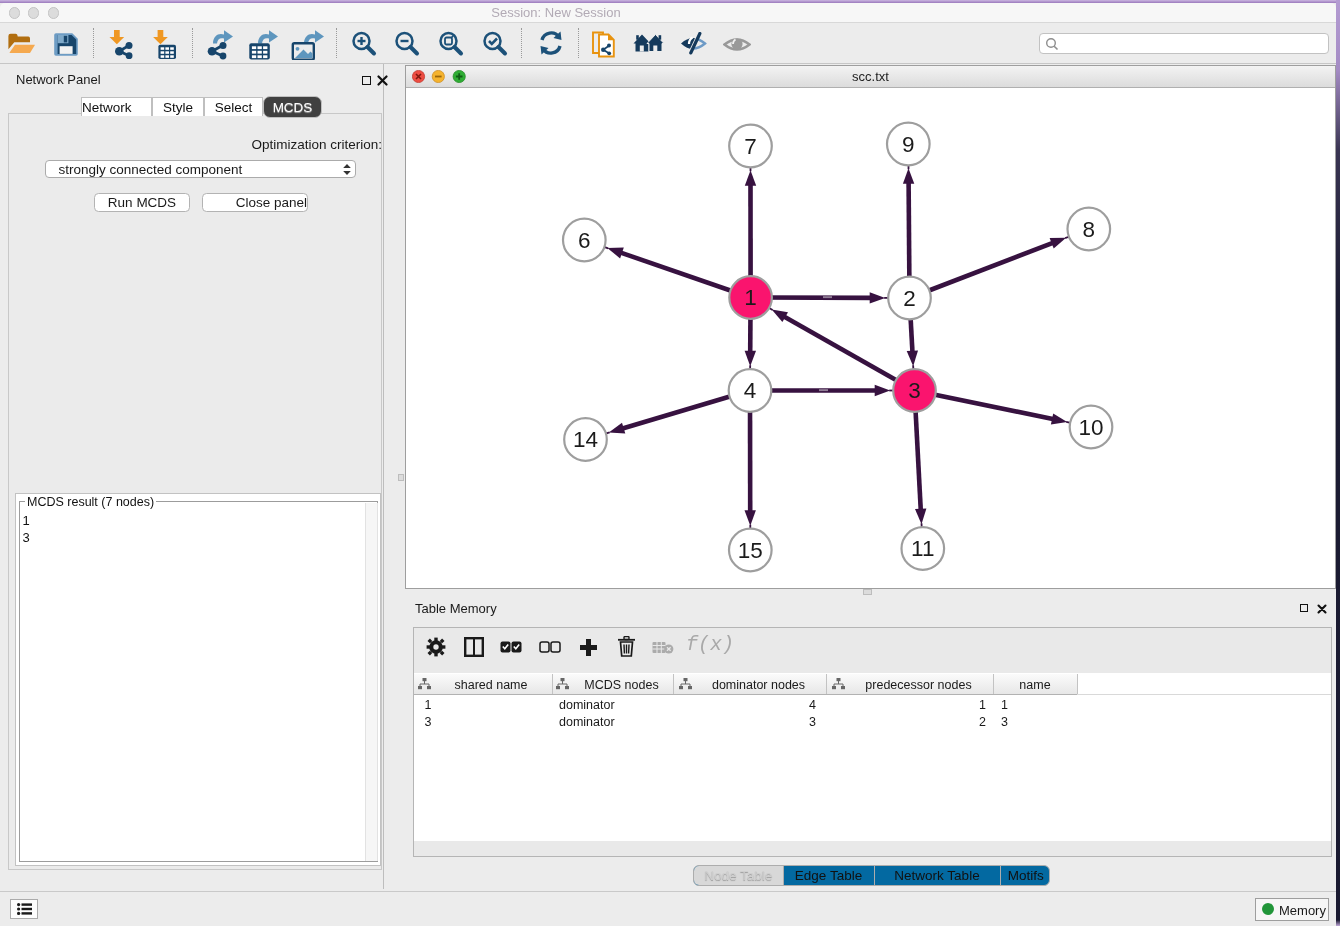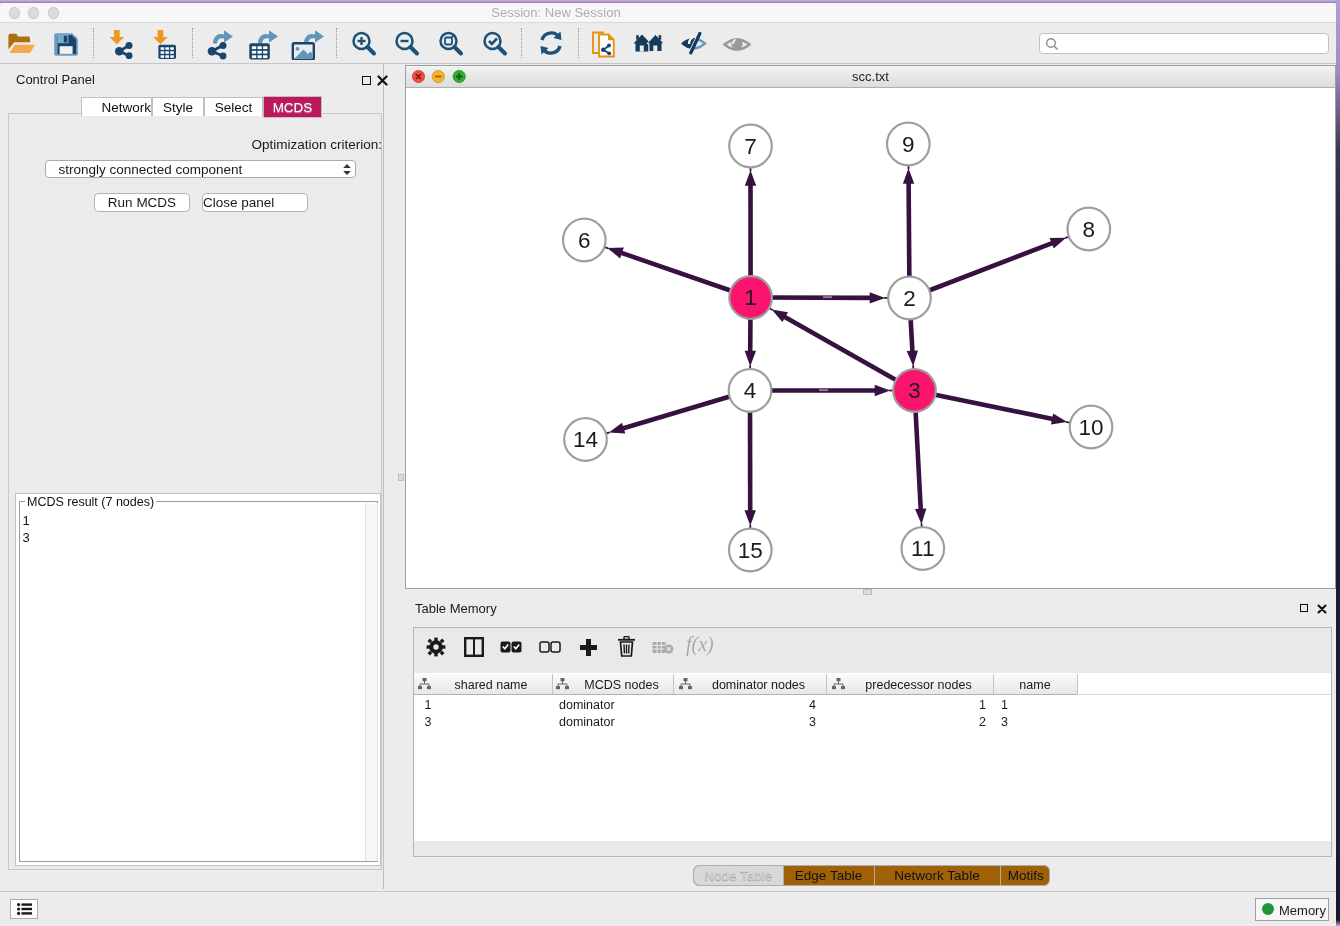--- a/index.html
+++ b/index.html
@@ -188,41 +188,41 @@
 </svg>
 
 <div class="abs" style="left:1039px;top:10px;width:290px;height:21px;background:#fff;border:1px solid #c2c2c2;border-radius:4px"></div>
 <svg class="abs" style="left:1045px;top:14px" width="14" height="14" viewBox="0 0 14 14">
 <circle cx="6" cy="6" r="4.3" fill="none" stroke="#8e8e8e" stroke-width="1.4"></circle>
 <line x1="9.2" y1="9.2" x2="12.5" y2="12.5" stroke="#8e8e8e" stroke-width="1.6"></line>
 </svg>
 </div>
 
 <div class="abs" style="left:0;top:64px;width:384px;height:825px;border-right:1px solid #bdbdbd;background:#ececec"></div>
-<div class="abs" style="left:16px;top:72px;font-size:13px;color:#1a1a1a">Control Panel</div>
+<div class="abs" style="left:16px;top:72px;font-size:13px;color:#1a1a1a">Network Panel</div>
 <div class="abs" style="left:361.5px;top:76px;width:9px;height:9px;border:1.5px solid #111"></div>
 <svg class="abs" style="left:377px;top:75px" width="11" height="11" viewBox="0 0 11 11">
     <path d="M1.5 1.5 L9.5 9.5 M9.5 1.5 L1.5 9.5" stroke="#111" stroke-width="2.2" stroke-linecap="round"></path>
   </svg>
 
 <div class="abs" style="left:8px;top:113px;width:374px;height:757px;border:1px solid #c8c8c8;background:#ebebeb"></div>
 
-<div class="abs" style="left:81px;top:97px;width:71px;height:19px;background:#fff;border:1px solid #bfbfbf;border-bottom:none;font-size:13.5px;color:#111;text-align:right;line-height:19px">Network</div>
+<div class="abs" style="left:81px;top:97px;width:71px;height:19px;background:#fff;border:1px solid #bfbfbf;border-bottom:none;font-size:13.5px;color:#111;text-align:left;line-height:19px">Network</div>
 <div class="abs" style="left:152px;top:97px;width:52px;height:19px;background:#fff;border:1px solid #bfbfbf;border-bottom:none;font-size:13.5px;color:#111;text-align:center;line-height:19px">Style</div>
 <div class="abs" style="left:204px;top:97px;width:59px;height:19px;background:#fff;border:1px solid #bfbfbf;border-bottom:none;font-size:13.5px;color:#111;text-align:center;line-height:19px">Select</div>
-<div class="abs" style="left:263px;top:96px;width:59px;height:22px;background:#be185d;border:1px solid #c0c0c0;border-radius:1px;font-size:13.5px;color:#fdfdfd;text-align:center;line-height:21px;text-shadow:0 1px 1px #aaa">MCDS</div>
+<div class="abs" style="left:263px;top:96px;width:59px;height:22px;background:#404040;border:1px solid #c0c0c0;border-radius:7px;font-size:13.5px;color:#fdfdfd;text-align:center;line-height:21px;text-shadow:0 1px 1px #aaa">MCDS</div>
 
 <div class="abs" style="left:8px;top:137px;width:374px;text-align:right;font-size:13.5px;color:#1a1a1a">Optimization criterion:</div>
 <div class="abs" style="left:44.5px;top:159.5px;width:311px;height:18.5px;background:#fff;border:1px solid #ababab;border-radius:4px;font-size:13.5px;color:#1a1a1a;line-height:17px;padding-left:13px">strongly connected component</div>
 <svg class="abs" style="left:342px;top:163.5px" width="10" height="11" viewBox="0 0 10 11">
 <polygon points="5,0 8.8,4 1.2,4" fill="#333"></polygon>
     <polygon points="5,11 8.8,7 1.2,7" fill="#333"></polygon>
 </svg>
 <div class="abs" style="left:94px;top:192.5px;width:96px;height:19px;background:#fff;border:1px solid #b3b3b3;border-radius:4.5px;font-size:13.5px;color:#1a1a1a;text-align:center;line-height:18px">Run MCDS</div>
-<div class="abs" style="left:202px;top:192.5px;width:106px;height:19px;background:#fff;border:1px solid #b3b3b3;border-radius:4.5px;font-size:13.5px;color:#1a1a1a;text-align:left;line-height:18px">Close panel</div>
+<div class="abs" style="left:202px;top:192.5px;width:106px;height:19px;background:#fff;border:1px solid #b3b3b3;border-radius:4.5px;font-size:13.5px;color:#1a1a1a;text-align:right;line-height:18px">Close panel</div>
 
 <div class="abs" style="left:15px;top:493px;width:366px;height:373px;background:#fff;border:1px solid #c2c2c2"></div>
 <div class="abs" style="left:18.5px;top:501px;width:359px;height:361px;border:1px solid #9c9c9c"></div>
 <div class="abs" style="left:25px;top:495px;background:#fff;padding:0 2px;font-size:12.5px;color:#111">MCDS result (7 nodes)</div>
 <div class="abs" style="left:22.5px;top:512px;font-size:13px;color:#111;line-height:17.4px">1<br>3</div>
 <div class="abs" style="left:364.5px;top:503px;width:13px;height:358px;background:#f6f6f6;border-left:1px solid #e2e2e2;border-right:1px solid #e2e2e2"></div>
 
 <div class="abs" style="left:398px;top:473.5px;width:6px;height:7px;background:#dcdcdc;border:1px solid #bdbdbd"></div>
 <div class="abs" style="left:862.5px;top:588.5px;width:9px;height:6px;background:#dcdcdc;border:1px solid #bdbdbd"></div>
 
@@ -367,21 +367,21 @@
     </g>
 <g stroke="#e9e9e9" stroke-width="1">
       <line x1="0.5" y1="4.5" x2="13.5" y2="4.5"></line>
       <line x1="0.5" y1="8" x2="13.5" y2="8"></line>
       <line x1="5" y1="1" x2="5" y2="12"></line>
       <line x1="9.3" y1="1" x2="9.3" y2="12"></line>
     </g>
 <circle cx="16.8" cy="8" r="4.6" fill="#ababab"></circle>
 <path d="M15 6.2 l3.6 3.6 M18.6 6.2 l-3.6 3.6" stroke="#e9e9e9" stroke-width="1.3"></path>
 </svg>
-<div class="abs" style="left:686px;top:633px;font-family:Liberation Serif, serif;font-style:italic;font-size:20px;color:#a9a9a9">f(x)</div>
+<div class="abs" style="left:686px;top:633px;font-family:Liberation Mono, monospace;font-style:italic;font-size:20px;color:#a9a9a9">f(x)</div>
 
 <div class="abs" style="left:413.5px;top:673px;width:917px;height:168px;background:#fff"></div>
 <div class="abs" style="left:413.5px;top:673.5px;width:917px;height:21px;border-bottom:1px solid #d9d9d9"></div>
 <div class="abs" style="left:413.5px;top:673.5px;width:663.5px;height:21px;background:linear-gradient(#fbfbfb,#e7e7e7);border-bottom:1px solid #b2b2b2"></div>
 <div class="abs" style="left:551.5px;top:674px;width:1px;height:20px;background:#c3c3c3"></div>
 <div class="abs" style="left:673px;top:674px;width:1px;height:20px;background:#c3c3c3"></div>
 <div class="abs" style="left:826px;top:674px;width:1px;height:20px;background:#c3c3c3"></div>
 <div class="abs" style="left:993px;top:674px;width:1px;height:20px;background:#c3c3c3"></div>
 <div class="abs" style="left:1076.5px;top:674px;width:1px;height:20px;background:#c3c3c3"></div>
 <svg class="abs" style="left:418px;top:678px" width="13" height="12" viewBox="0 0 13 12">
@@ -425,21 +425,21 @@
 <div class="abs" style="left:559px;top:698px;font-size:12.5px;color:#1a1a1a">dominator</div>
 <div class="abs" style="left:740px;top:698px;width:76px;text-align:right;font-size:12.5px;color:#1a1a1a">4</div>
 <div class="abs" style="left:910px;top:698px;width:76px;text-align:right;font-size:12.5px;color:#1a1a1a">1</div>
 <div class="abs" style="left:1001px;top:698px;font-size:12.5px;color:#1a1a1a">1</div>
 <div class="abs" style="left:424.5px;top:714.5px;font-size:12.5px;color:#1a1a1a">3</div>
 <div class="abs" style="left:559px;top:714.5px;font-size:12.5px;color:#1a1a1a">dominator</div>
 <div class="abs" style="left:740px;top:714.5px;width:76px;text-align:right;font-size:12.5px;color:#1a1a1a">3</div>
 <div class="abs" style="left:910px;top:714.5px;width:76px;text-align:right;font-size:12.5px;color:#1a1a1a">2</div>
 <div class="abs" style="left:1001px;top:714.5px;font-size:12.5px;color:#1a1a1a">3</div>
 
-<div class="abs" style="left:693px;top:865px;width:357px;height:20.5px;background:#a16207;border:1px solid #adadad;border-radius:6px;overflow:hidden">
+<div class="abs" style="left:693px;top:865px;width:357px;height:20.5px;background:#0369a1;border:1px solid #adadad;border-radius:6px;overflow:hidden">
 <div style="position:absolute;left:0;top:0;width:89.5px;height:100%;background:#d8d8d8;border-right:1px solid #adadad;font-size:13.5px;color:#cfcfcf;text-align:center;line-height:20px;text-shadow:0 1px 1px #999">Node Table</div>
 <div style="position:absolute;left:89.5px;top:0;width:91px;height:100%;border-right:1px solid #adadad;font-size:13.5px;color:#111;text-align:center;line-height:20px">Edge Table</div>
 <div style="position:absolute;left:180.5px;top:0;width:126px;height:100%;border-right:1px solid #adadad;font-size:13.5px;color:#111;text-align:center;line-height:20px">Network Table</div>
 <div style="position:absolute;left:306.5px;top:0;width:50.5px;height:100%;font-size:13.5px;color:#111;text-align:center;line-height:20px">Motifs</div>
 </div>
 
 <div class="abs" style="left:0;top:891px;width:1336px;height:35px;border-top:1px solid #c9c9c9;background:#ececec"></div>
 <div class="abs" style="left:10px;top:899px;width:28px;height:20px;background:#fdfdfd;border:1px solid #ababab"></div>
 <svg class="abs" style="left:17px;top:903px" width="15" height="12" viewBox="0 0 15 12">
 <g fill="#1a1a1a">

